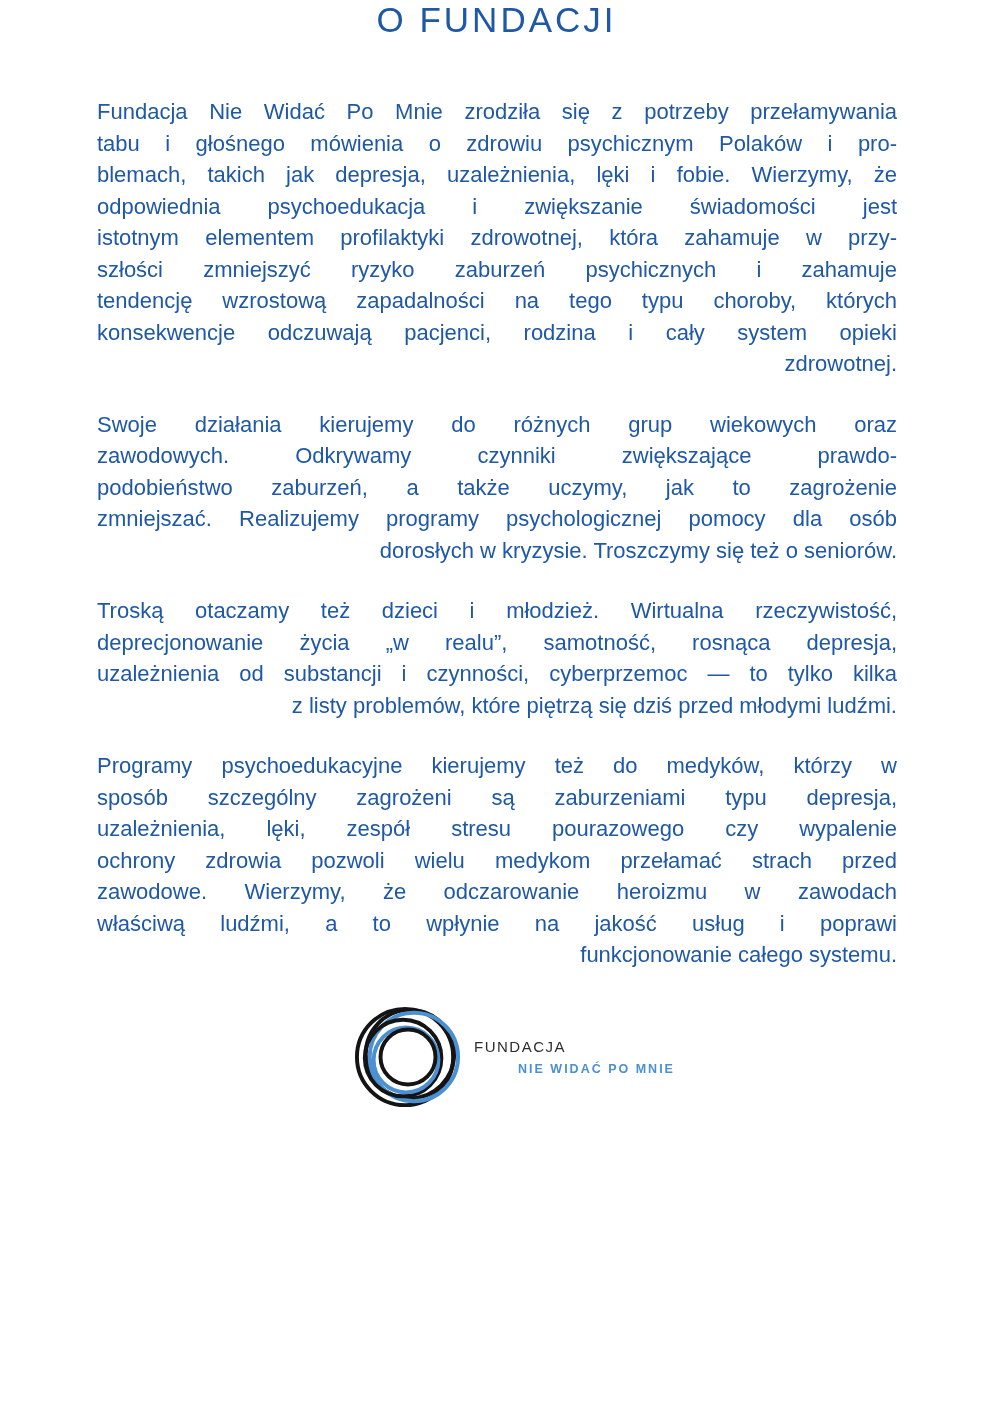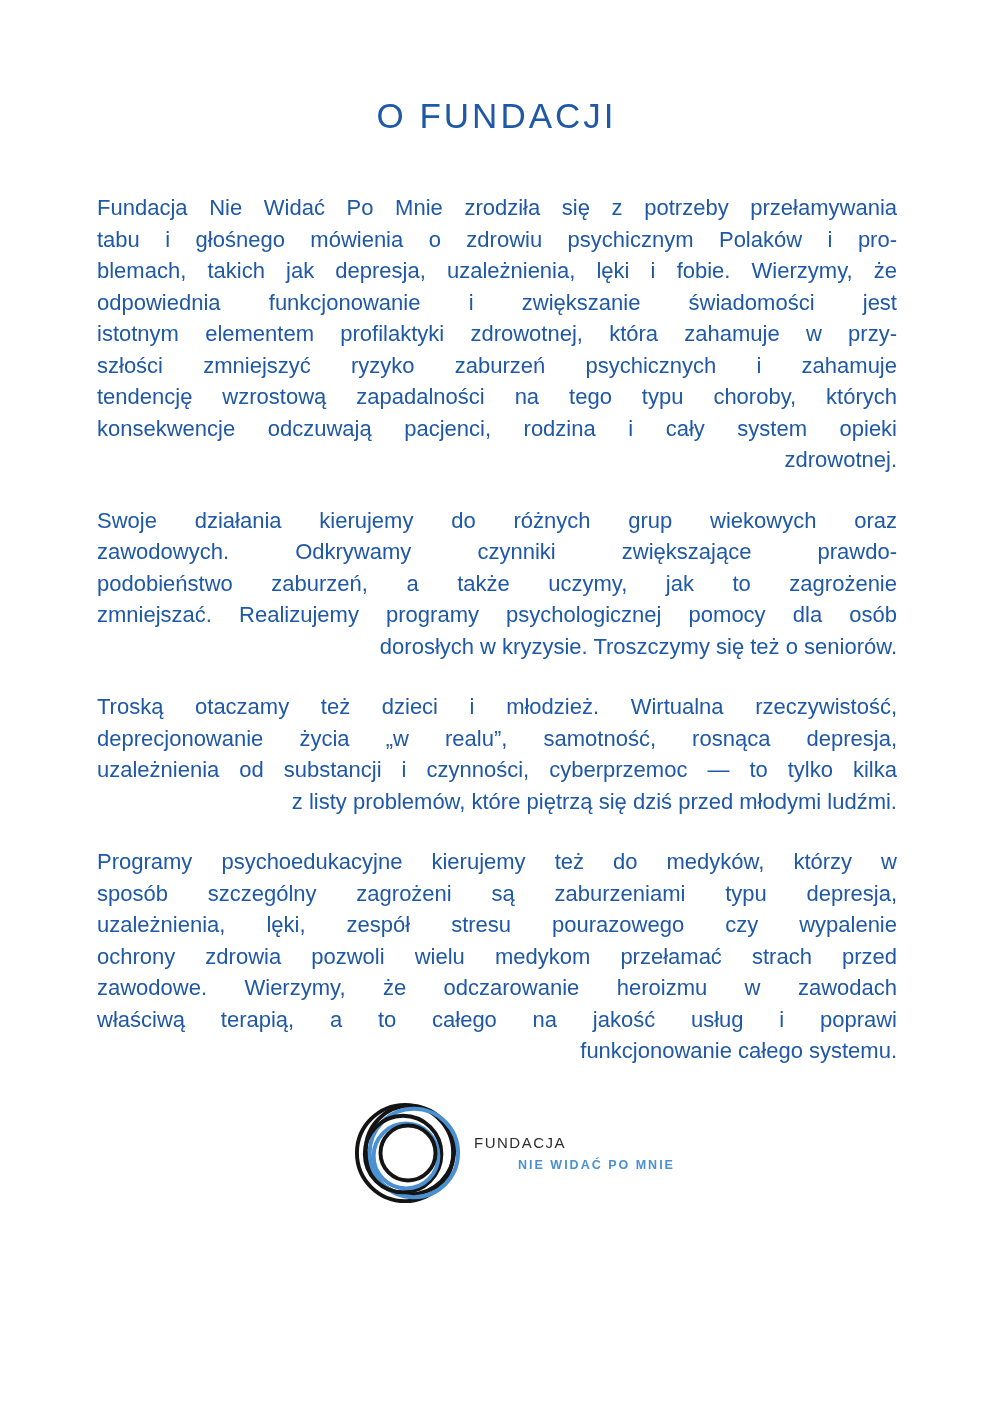--- a/index.html
+++ b/index.html
@@ -10,21 +10,20 @@
   .page {
     position: relative;
     width: 993px;
     height: 1418px;
     background: #ffffff;
     overflow: hidden;
     font-family: "Liberation Sans", sans-serif;
   }
   .page-title {
     margin: 0;
-    padding-top: 96px;
     text-align: center;
     font-size: 35px;
     font-weight: 400;
     letter-spacing: 3px;
     color: var(--text-blue, #1e58a7);
   }
   .content {
     margin: 56px 96px 0 97px;
     color: var(--text-blue, #1e58a7);
     font-size: 22px;
@@ -87,21 +86,21 @@
 
 <div class="page">
 
   <h1 class="page-title">O FUNDACJI</h1>
 
   <main class="content">
       <div class="para">
         <div class="line">Fundacja Nie Widać Po Mnie zrodziła się z potrzeby przełamywania</div>
         <div class="line">tabu i głośnego mówienia o zdrowiu psychicznym Polaków i pro-</div>
         <div class="line">blemach, takich jak depresja, uzależnienia, lęki i fobie. Wierzymy, że</div>
-        <div class="line">odpowiednia funkcjonowanie i zwiększanie świadomości jest</div>
+        <div class="line">odpowiednia psychoedukacja i zwiększanie świadomości jest</div>
         <div class="line">istotnym elementem profilaktyki zdrowotnej, która zahamuje w przy-</div>
         <div class="line">szłości zmniejszyć ryzyko zaburzeń psychicznych i zahamuje</div>
         <div class="line">tendencję wzrostową zapadalności na tego typu choroby, których</div>
         <div class="line">konsekwencje odczuwają pacjenci, rodzina i cały system opieki</div>
         <div class="line final">zdrowotnej.</div>
       </div>
       <div class="para">
         <div class="line">Swoje działania kierujemy do różnych grup wiekowych oraz</div>
         <div class="line">zawodowych. Odkrywamy czynniki zwiększające prawdo-</div>
         <div class="line">podobieństwo zaburzeń, a także uczymy, jak to zagrożenie</div>
@@ -113,21 +112,21 @@
         <div class="line">deprecjonowanie życia „w realu”, samotność, rosnąca depresja,</div>
         <div class="line">uzależnienia od substancji i czynności, cyberprzemoc — to tylko kilka</div>
         <div class="line final">z listy problemów, które piętrzą się dziś przed młodymi ludźmi.</div>
       </div>
       <div class="para">
         <div class="line">Programy psychoedukacyjne kierujemy też do medyków, którzy w</div>
         <div class="line">sposób szczególny zagrożeni są zaburzeniami typu depresja,</div>
         <div class="line">uzależnienia, lęki, zespół stresu pourazowego czy wypalenie</div>
         <div class="line">ochrony zdrowia pozwoli wielu medykom przełamać strach przed</div>
         <div class="line">zawodowe. Wierzymy, że odczarowanie heroizmu w zawodach</div>
-        <div class="line">właściwą terapią, a to całego na jakość usług i poprawi</div>
+        <div class="line">właściwą ludźmi, a to wpłynie na jakość usług i poprawi</div>
         <div class="line final">funkcjonowanie całego systemu.</div>
       </div>
     </main>
 
   <div class="logo-row">
     <svg class="logo-circles" viewBox="0 0 110 116" fill="none" xmlns="http://www.w3.org/2000/svg">
       <circle cx="52" cy="58" r="49" stroke-width="4" stroke="#141414"></circle>
       <circle cx="57" cy="55" r="45" stroke-width="4" stroke="#141414"></circle>
       <circle cx="61" cy="58" r="45" stroke-width="4" stroke="#4a90d2"></circle>
       <circle cx="50" cy="59" r="39" stroke-width="4" stroke="#141414"></circle>

